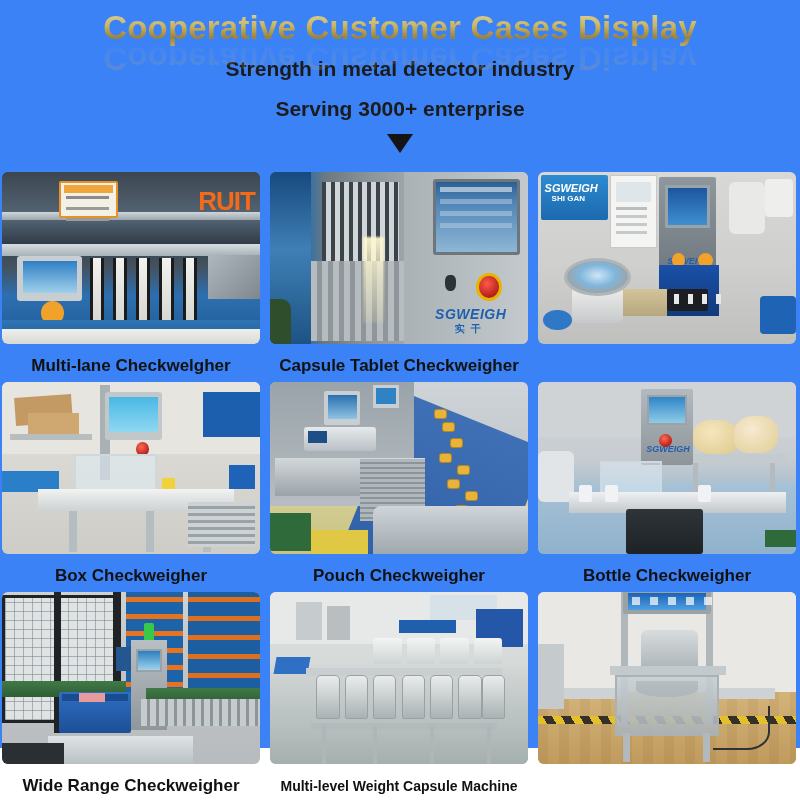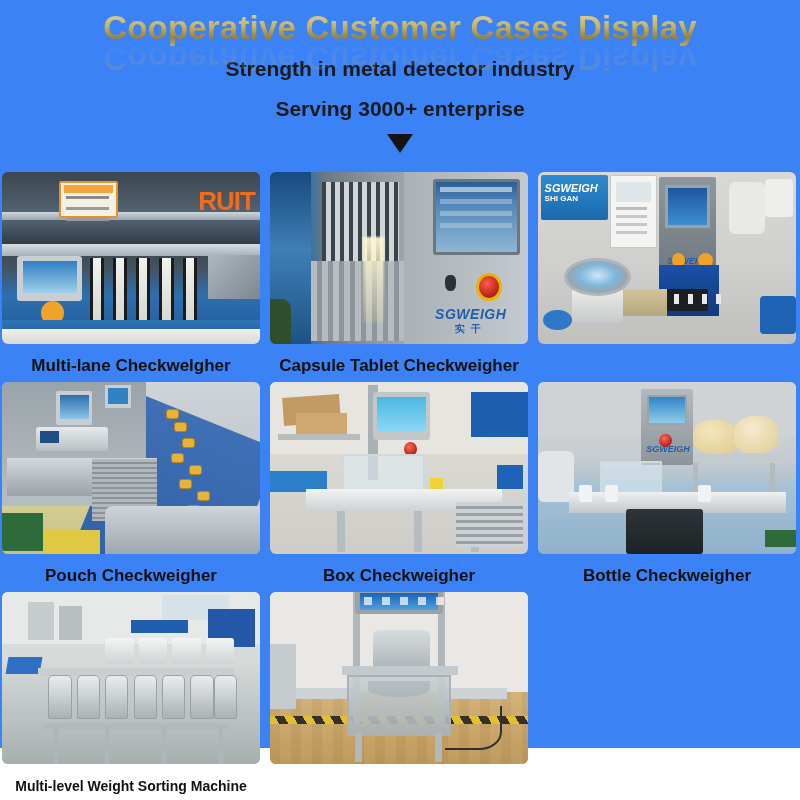--- a/index.html
+++ b/index.html
@@ -91,21 +91,21 @@
   .t2 .combs { left:20%; top:6%; width:30%; height:55%; background:repeating-linear-gradient(90deg,#3b4248 0 4px,#cfd5d8 4px 9px); }
   .t2 .tray { left:16%; top:52%; width:36%; height:46%; background:repeating-linear-gradient(90deg,#b6bcc0 0 6px,#8e969b 6px 11px); }
   .t2 .glow { left:36%; top:38%; width:8%; height:50%; background:linear-gradient(180deg,rgba(255,248,210,.95),rgba(255,236,160,.15)); filter: blur(1px); }
   .t2 .blueband { left:0; top:0; width:16%; height:100%; background:linear-gradient(180deg,#174a7e,#3f7fb5 45%,#1d5384); }
   .t2 .green { left:0; bottom:0; width:8%; height:26%; background:#2f4e2c; border-radius:0 10px 0 0; }
 
   
   .t3 { background: linear-gradient(180deg,#d8d8d6 0%,#cfcfcd 55%,#bfbfbd 100%); }
   .t3 .banner { left:1%; top:2%; width:26%; height:26%; background:linear-gradient(180deg,#2d8bd0,#1c69ae); border-radius:2px; }
   .t3 .banner em { position:absolute; left:6%; top:14%; font:italic 900 11px "Liberation Sans",sans-serif; color:#fff; font-style:italic; }
-  .t3 .banner em b { display:block; font:700 8px "Liberation Sans",sans-serif; }
+  .t3 .banner em b { display:block; font:700 8px "Liberation Sans",sans-serif;margin-left:7px; }
   .t3 .poster { left:28%; top:2%; width:18%; height:42%; background:#f4f4f2; border:1px solid #c8c8c4; }
   .t3 .poster i { position:absolute; left:10%; top:8%; width:80%; height:28%; background:#dfe6ea; display:block; }
   .t3 .poster b { position:absolute; left:10%; top:44%; width:70%; height:4%; background:#b9bdc0; display:block; box-shadow:0 8px 0 #c5c9cc,0 16px 0 #c5c9cc,0 24px 0 #c5c9cc; }
   .t3 .mach { left:47%; top:3%; width:22%; height:56%; background:linear-gradient(180deg,#8e979d,#6f797f); border-radius:2px; }
   .t3 .mach s { position:absolute; left:10%; top:8%; width:80%; height:45%; background:linear-gradient(180deg,#1c56a0,#3f8fd0); display:block; text-decoration:none; border:3px solid #9aa3a8; }
   .t3 .mach u { position:absolute; left:14%; bottom:8%; font:italic 900 9px "Liberation Sans",sans-serif; color:#1f5fae; text-decoration:none; }
   .t3 .btn1 { left:52%; top:47%; width:5%; height:8%; background:#f0a22a; border-radius:50%; }
   .t3 .btn2 { left:62%; top:47%; width:6%; height:9%; background:#f0a22a; border-radius:50%; }
   .t3 .bluebox { left:47%; top:54%; width:23%; height:30%; background:linear-gradient(180deg,#1a50a8,#123a7c); }
   .t3 .kb { left:50%; top:68%; width:16%; height:13%; background:#1b1f24; border-radius:2px; }
@@ -325,20 +325,45 @@
           <div class="ph bluebl"></div>
           <div class="ph bluebl2"></div>
         </div>
       </div>
 
     </div>
 
     <div class="row">
 
       <div class="cell">
+        <div class="thumb t5">
+          <div class="ph wall"></div>
+          <div class="ph blue"></div>
+          <div class="ph boxes"></div>
+          <div class="ph boxes2"></div>
+          <div class="ph shelf"></div>
+          <div class="ph col"></div>
+          <div class="ph hmi">
+              <s></s>
+            </div>
+          <div class="ph est"></div>
+          <div class="ph cyanbin"></div>
+          <div class="ph bluebin"></div>
+          <div class="ph guard"></div>
+          <div class="ph ylwtag"></div>
+          <div class="ph convw"></div>
+          <div class="ph leg" style="left:26%"></div>
+          <div class="ph leg" style="left:56%"></div>
+          <div class="ph leg" style="left:78%"></div>
+          <div class="ph rgrill"></div>
+        </div>
+        <div class="caption">Box Checkweigher</div>
+      </div>
+
+      <div class="cell">
         <div class="thumb t4">
           <div class="ph floor"></div>
           <div class="ph belt"></div>
           <div class="ph pouch" style="left:64%;top:16%"></div>
           <div class="ph pouch" style="left:67%;top:24%"></div>
           <div class="ph pouch" style="left:70%;top:33%"></div>
           <div class="ph pouch" style="left:66%;top:42%"></div>
           <div class="ph pouch" style="left:73%;top:49%"></div>
           <div class="ph pouch" style="left:69%;top:57%"></div>
           <div class="ph pouch" style="left:76%;top:64%"></div>
@@ -357,45 +382,20 @@
           <div class="ph conv"></div>
           <div class="ph grill"></div>
           <div class="ph grn"></div>
           <div class="ph ylw"></div>
           <div class="ph pan"></div>
         </div>
         <div class="caption">Pouch Checkweigher</div>
       </div>
 
       <div class="cell">
-        <div class="thumb t5">
-          <div class="ph wall"></div>
-          <div class="ph blue"></div>
-          <div class="ph boxes"></div>
-          <div class="ph boxes2"></div>
-          <div class="ph shelf"></div>
-          <div class="ph col"></div>
-          <div class="ph hmi">
-              <s></s>
-            </div>
-          <div class="ph est"></div>
-          <div class="ph cyanbin"></div>
-          <div class="ph bluebin"></div>
-          <div class="ph guard"></div>
-          <div class="ph ylwtag"></div>
-          <div class="ph convw"></div>
-          <div class="ph leg" style="left:26%"></div>
-          <div class="ph leg" style="left:56%"></div>
-          <div class="ph leg" style="left:78%"></div>
-          <div class="ph rgrill"></div>
-        </div>
-        <div class="caption">Box Checkweigher</div>
-      </div>
-
-      <div class="cell">
         <div class="thumb t6">
           <div class="ph wall"></div>
           <div class="ph floor"></div>
           <div class="ph lgrey"></div>
           <div class="ph bag"></div>
           <div class="ph bag2"></div>
           <div class="ph tbl"></div>
           <div class="ph tleg" style="left:60%"></div>
           <div class="ph tleg" style="left:90%"></div>
           <div class="ph mach">
@@ -411,20 +411,44 @@
           <div class="ph dark"></div>
           <div class="ph grn"></div>
         </div>
         <div class="caption">Bottle Checkweigher</div>
       </div>
 
     </div>
 
     <div class="row">
 
+      <div class="cell">
+        <div class="thumb t7">
+          <div class="ph rackA"></div>
+          <div class="ph rackB"></div>
+          <div class="ph mesh"></div>
+          <div class="ph post"></div>
+          <div class="ph post2"></div>
+          <div class="ph blbox"></div>
+          <div class="ph tower"></div>
+          <div class="ph cw">
+              <s></s>
+            </div>
+          <div class="ph rollL"></div>
+          <div class="ph rollR"></div>
+          <div class="ph rollers"></div>
+          <div class="ph crate">
+              <i></i>
+            </div>
+          <div class="ph pink"></div>
+          <div class="ph deck"></div>
+          <div class="ph base"></div>
+        </div>
+        <div class="caption">Wide Range Checkweigher</div>
+      </div>
 
       <div class="cell">
         <div class="thumb t8">
           <div class="ph wall"></div>
           <div class="ph win"></div>
           <div class="ph cab"></div>
           <div class="ph cab2"></div>
           <div class="ph blurack"></div>
           <div class="ph blutbl"></div>
           <div class="ph flr"></div>
@@ -440,21 +464,21 @@
           <div class="ph chute" style="left:51%"></div>
           <div class="ph chute" style="left:62%"></div>
           <div class="ph chute" style="left:73%"></div>
           <div class="ph chute" style="left:82%"></div>
           <div class="ph frame2"></div>
           <div class="ph leg" style="left:20%"></div>
           <div class="ph leg" style="left:40%"></div>
           <div class="ph leg" style="left:62%"></div>
           <div class="ph leg" style="left:84%"></div>
         </div>
-        <div class="caption small">Multi-level Weight Sorting Machine</div>
+        <div class="caption small">Multi-level Weight Capsule Machine</div>
       </div>
 
       <div class="cell">
         <div class="thumb t9">
           <div class="ph wall"></div>
           <div class="ph wood"></div>
           <div class="ph tape"></div>
           <div class="ph panelL"></div>
           <div class="ph colL"></div>
           <div class="ph colR"></div>

